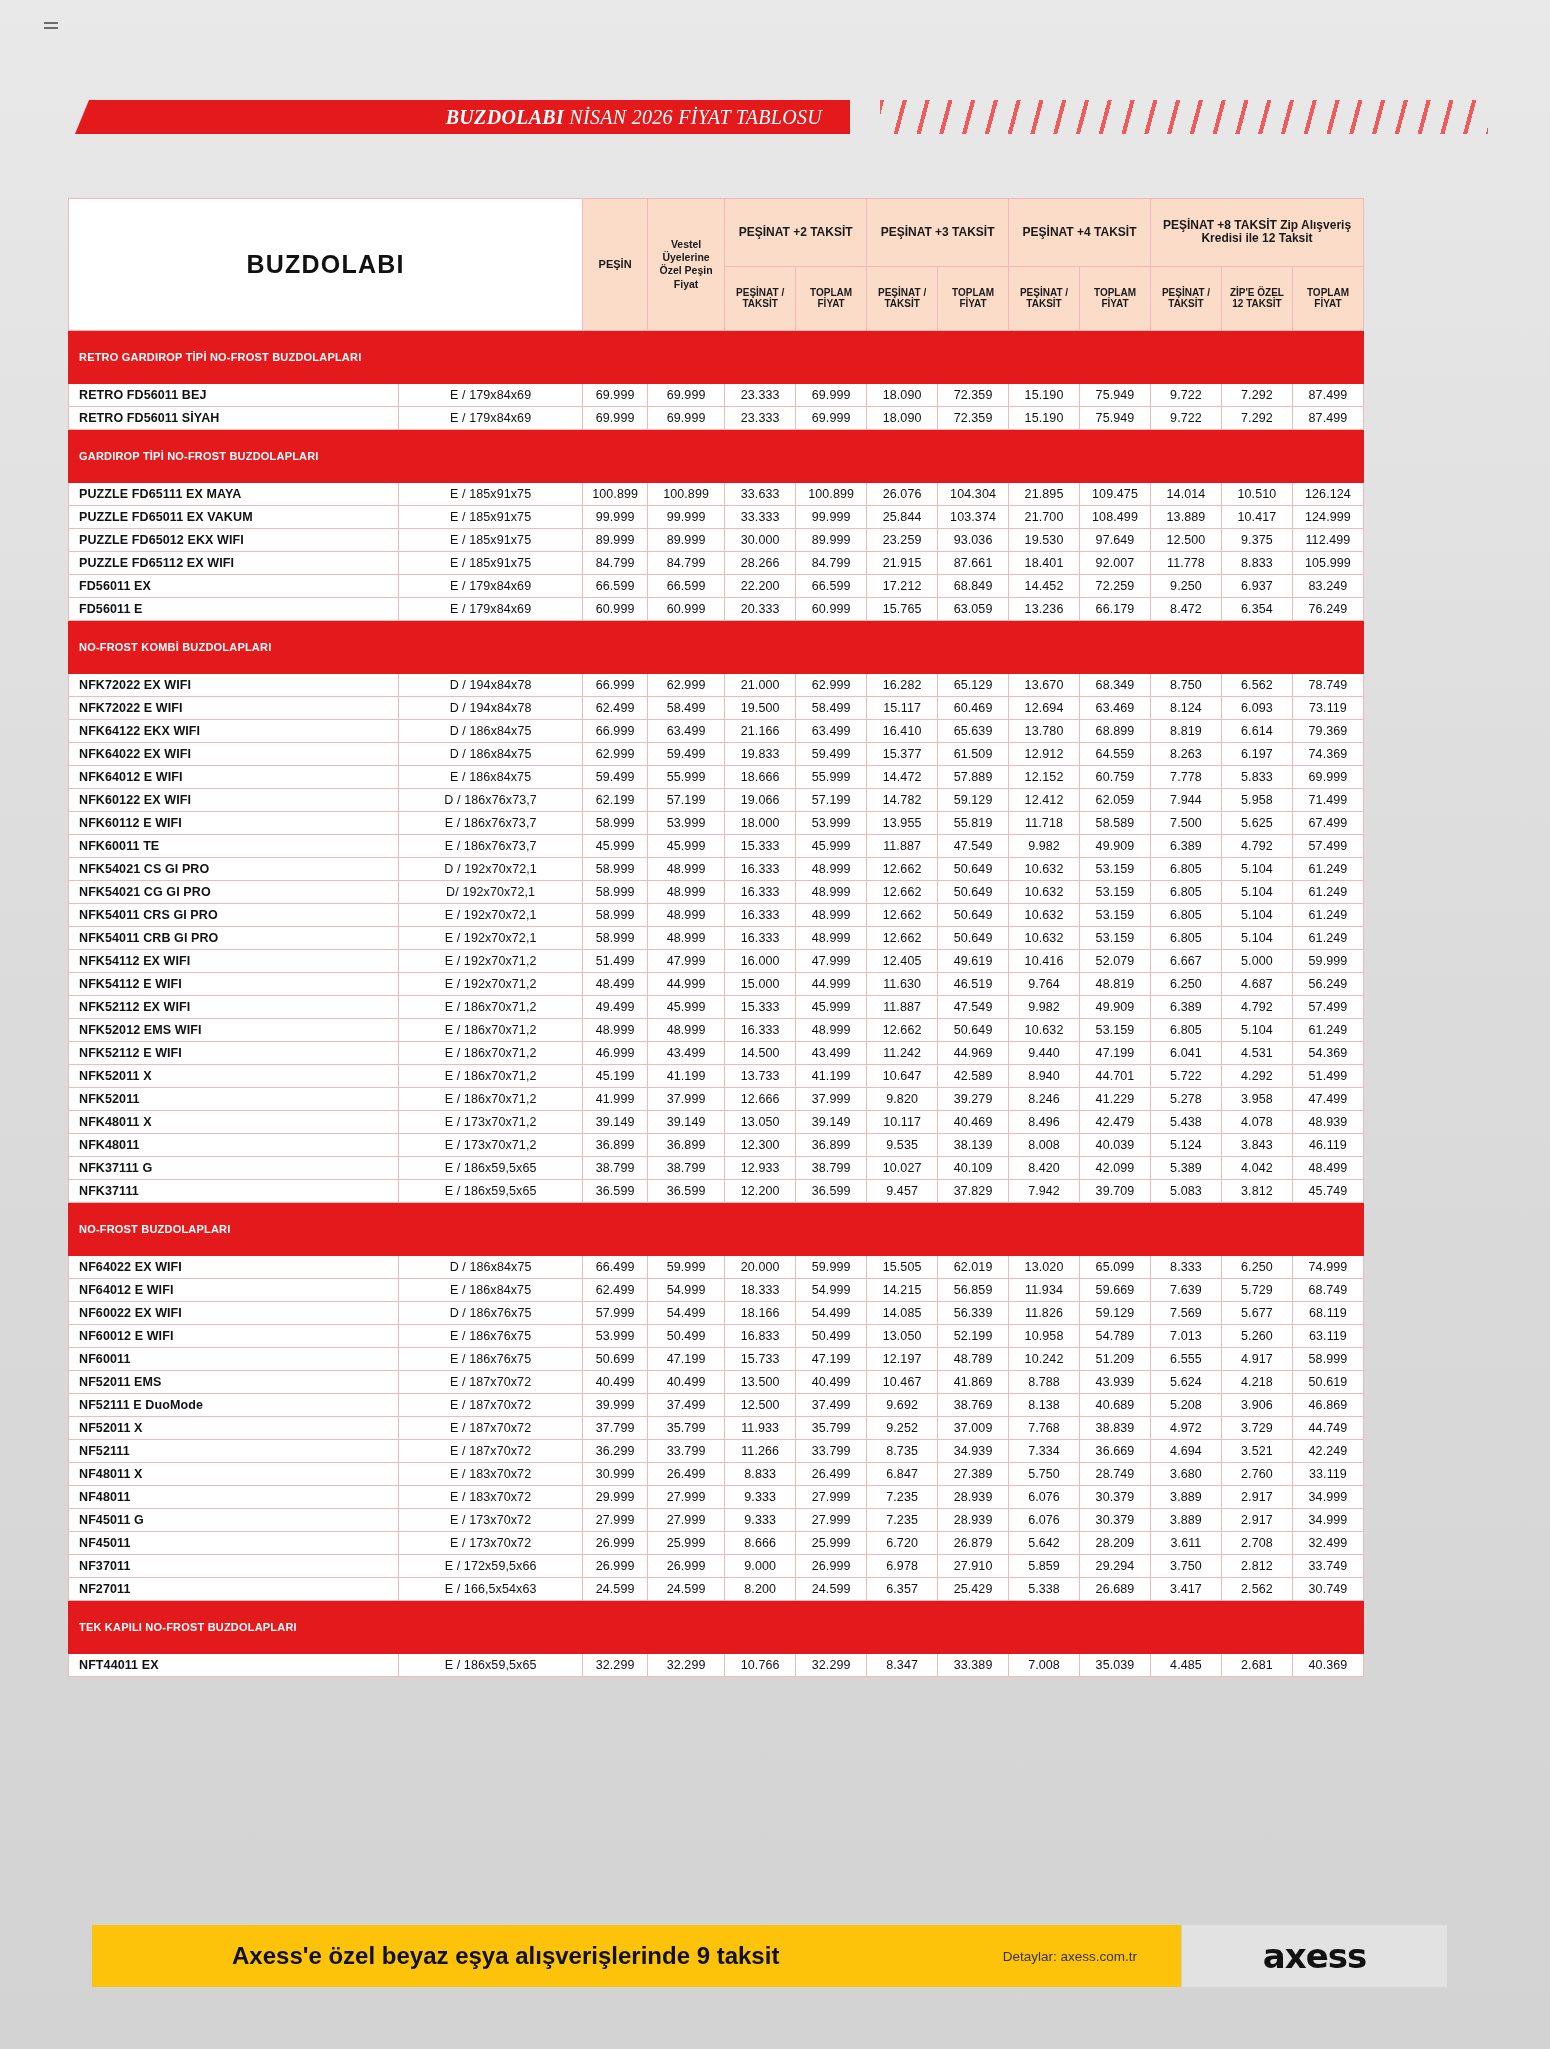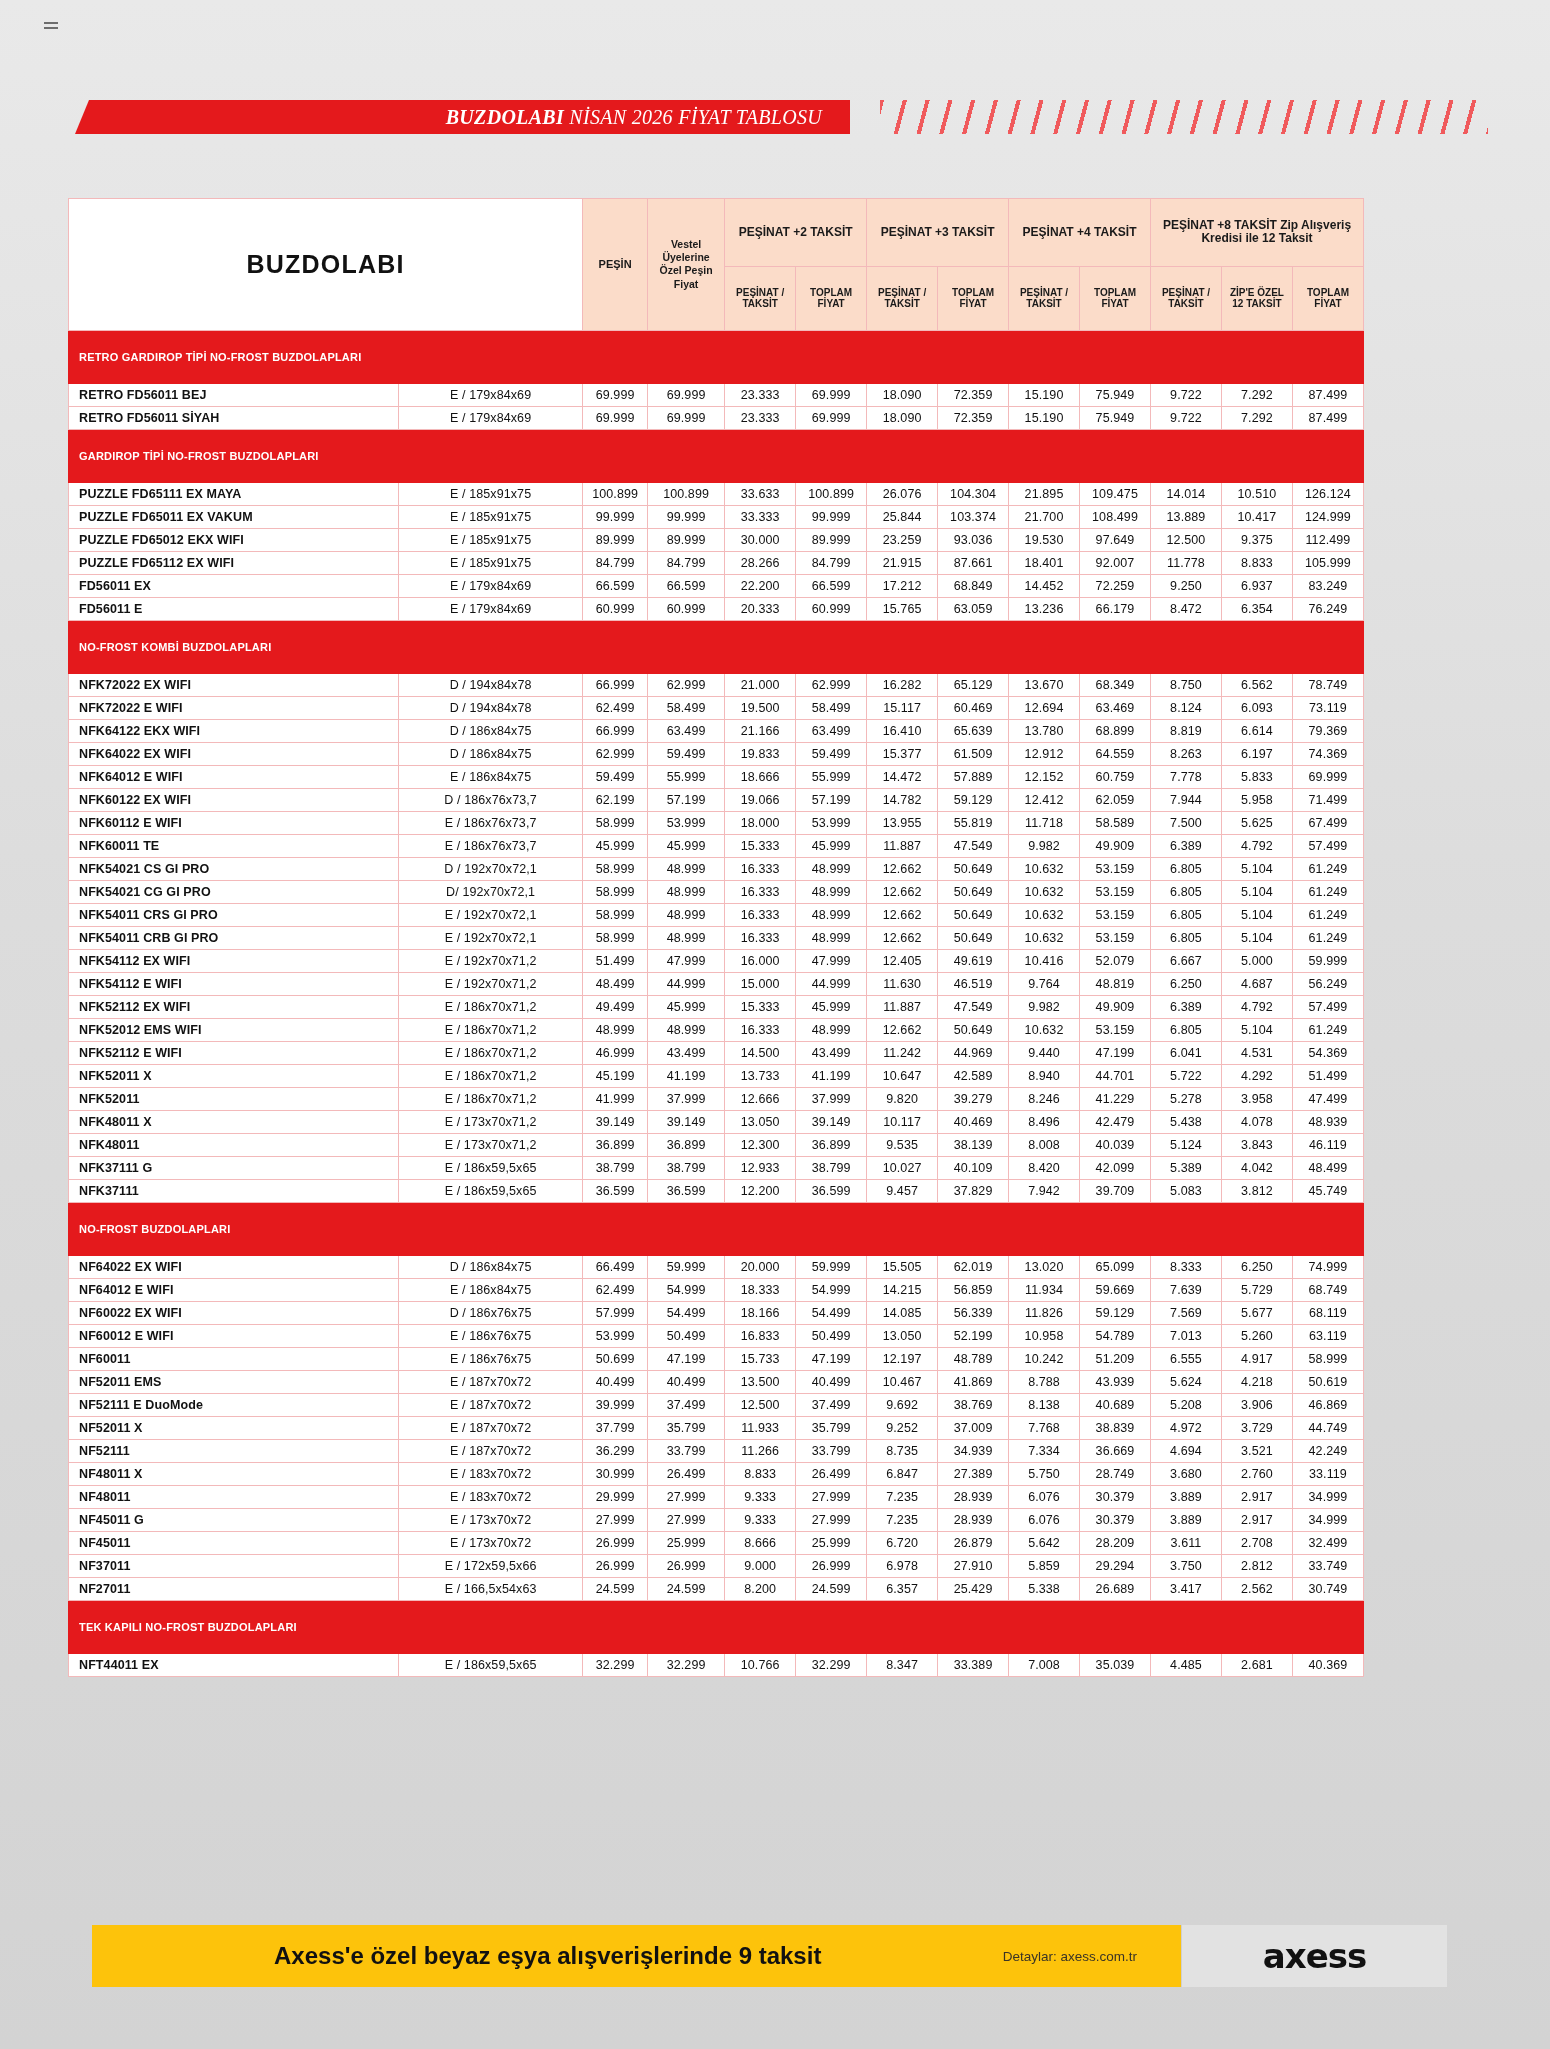--- a/index.html
+++ b/index.html
@@ -181,21 +181,20 @@
     height: 62px;
     display: flex;
     align-items: stretch;
   }
   .footer-yellow {
     background: #fdc30b;
     flex: 1;
     display: flex;
     align-items: center;
     position: relative;
-    padding-left: 42px;
   }
   .footer-text {
     font-size: 24px;
     font-weight: 700;
     color: #111;
     margin-left: 140px;
   }
   .footer-detail {
     position: absolute;
     right: 44px;

